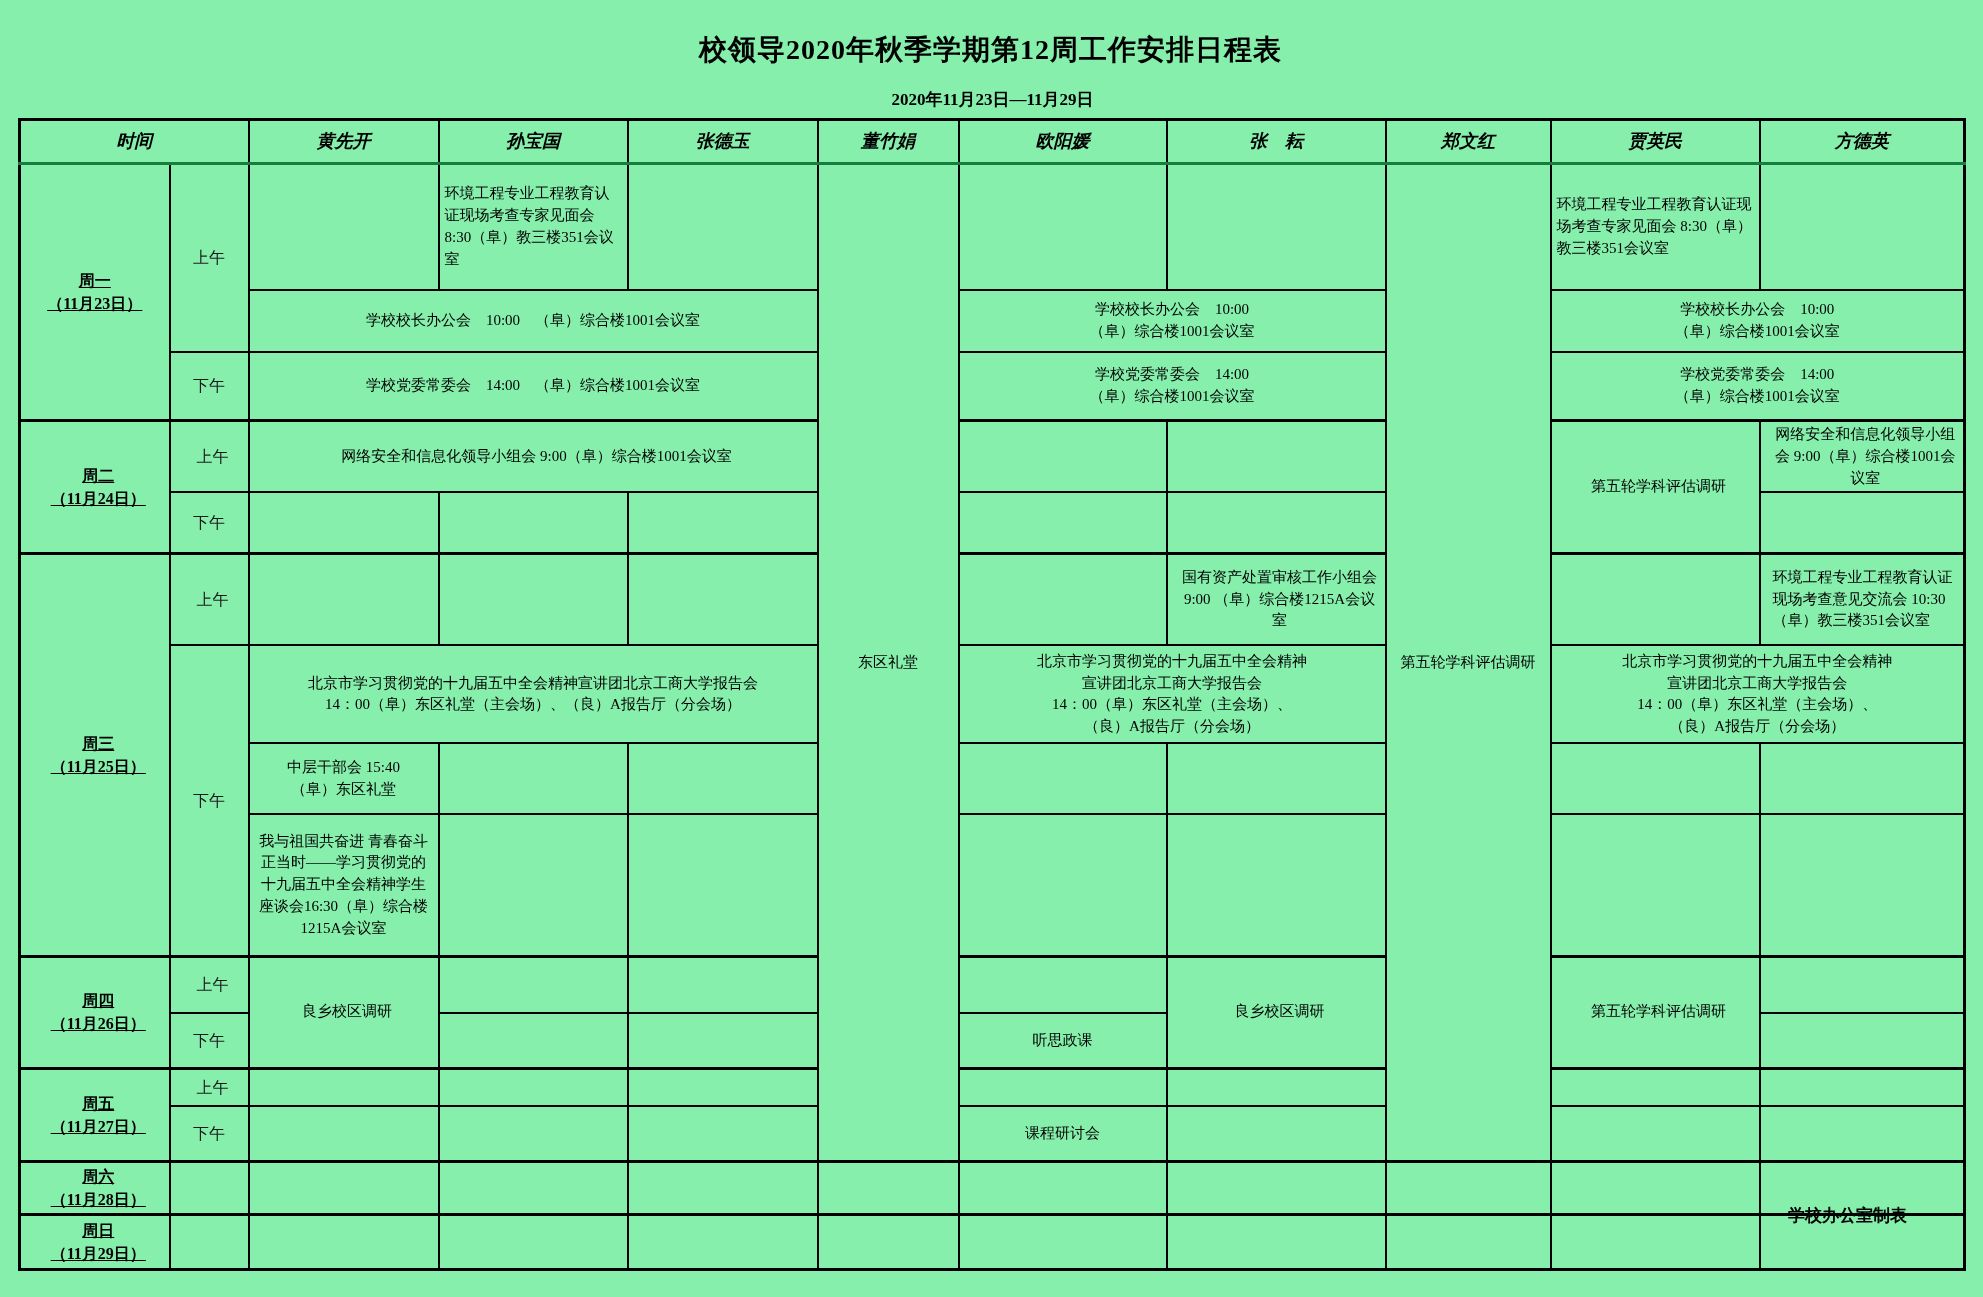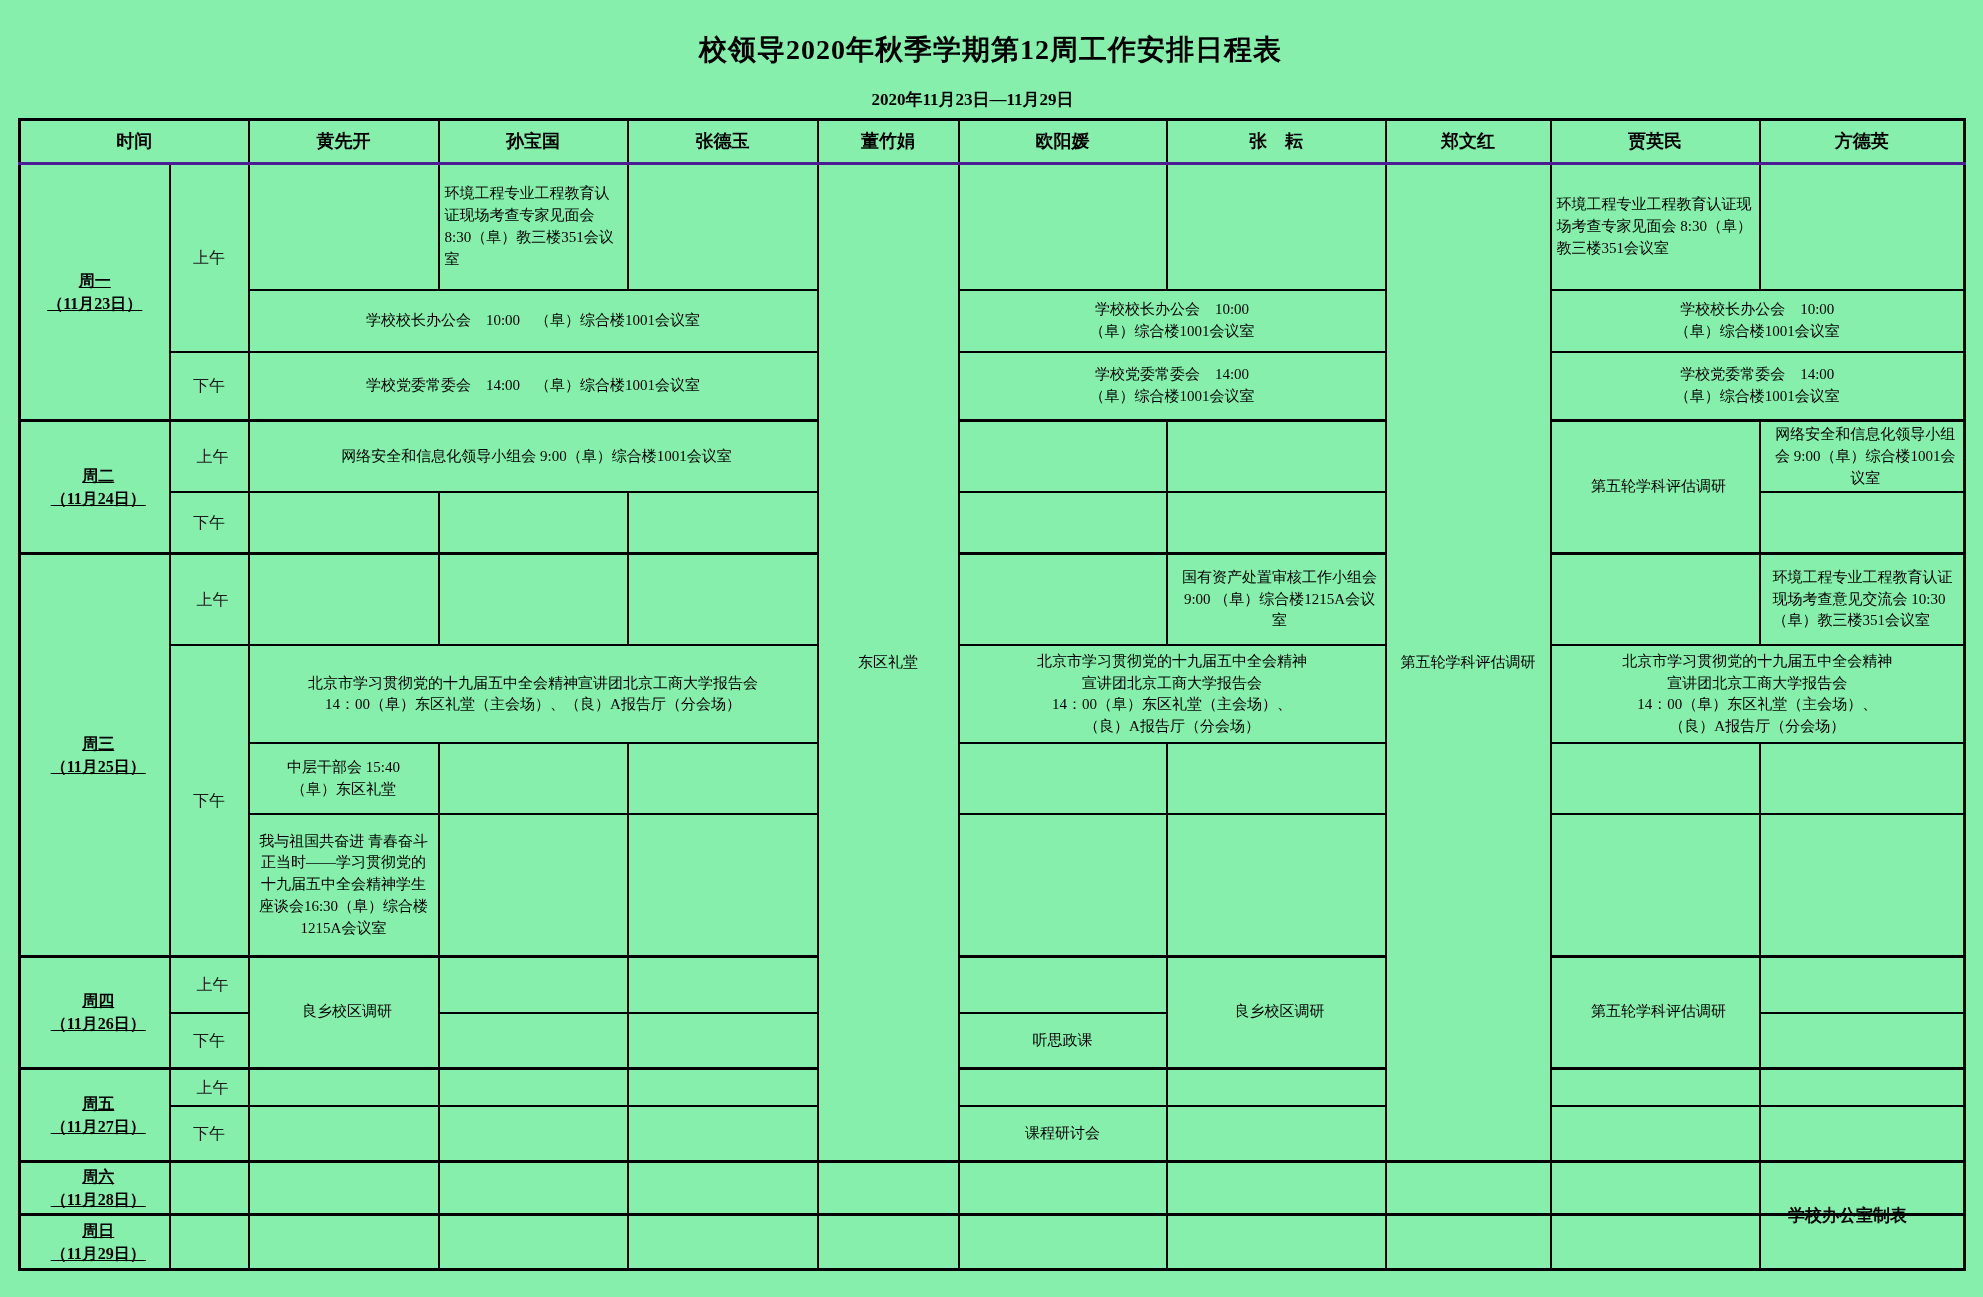--- a/index.html
+++ b/index.html
@@ -8,40 +8,40 @@
     width:1983px; height:1297px;
     font-family:"Liberation Serif","DejaVu Serif",serif;
     color:#000;
   }
   .canvas { position:relative; width:1983px; height:1297px; background:#86efac; overflow:hidden; }
   .title {
     position:absolute; top:31px; left:18px; width:1945px;
     text-align:center; font-size:28px; font-weight:bold; letter-spacing:1px;
   }
   .subtitle {
-    position:absolute; top:88px; left:0; width:1945px;
+    position:absolute; top:88px; left:20px; width:1945px;
     text-align:center; font-size:17px; font-weight:bold;
   }
   table.schedule {
     position:absolute; left:18px; top:118px; width:1945px;
     border-collapse:collapse; table-layout:fixed;
     border:3px solid #000;
   }
   .schedule th, .schedule td {
     border:2px solid #000;
     vertical-align:middle;
     text-align:center;
     font-size:15px;
     line-height:1.45;
     padding:2px 5px;
     white-space:pre-line;
     overflow-wrap:break-word;
   }
   .schedule th { font-size:18px; font-weight:bold; padding:2px; }
-  tr.hr th { border-bottom:3px solid #4c1d95; }
+  tr.hr th { border-bottom:3px solid #15803d;font-style:italic; }
   tr.day-sep > th, tr.day-sep > td { border-top:3px solid #000;padding-left:12px; }
   td.day { font-weight:bold; font-size:16px;text-decoration:underline; }
   td.ampm { font-size:16px; color:#1a1a1a;margin-left:8px; }
   td.al { text-align:left; }
   .footer {
     position:absolute; top:1204px; right:76px;
     font-size:17px; font-weight:bold;
   }
 </style>
 </head>

